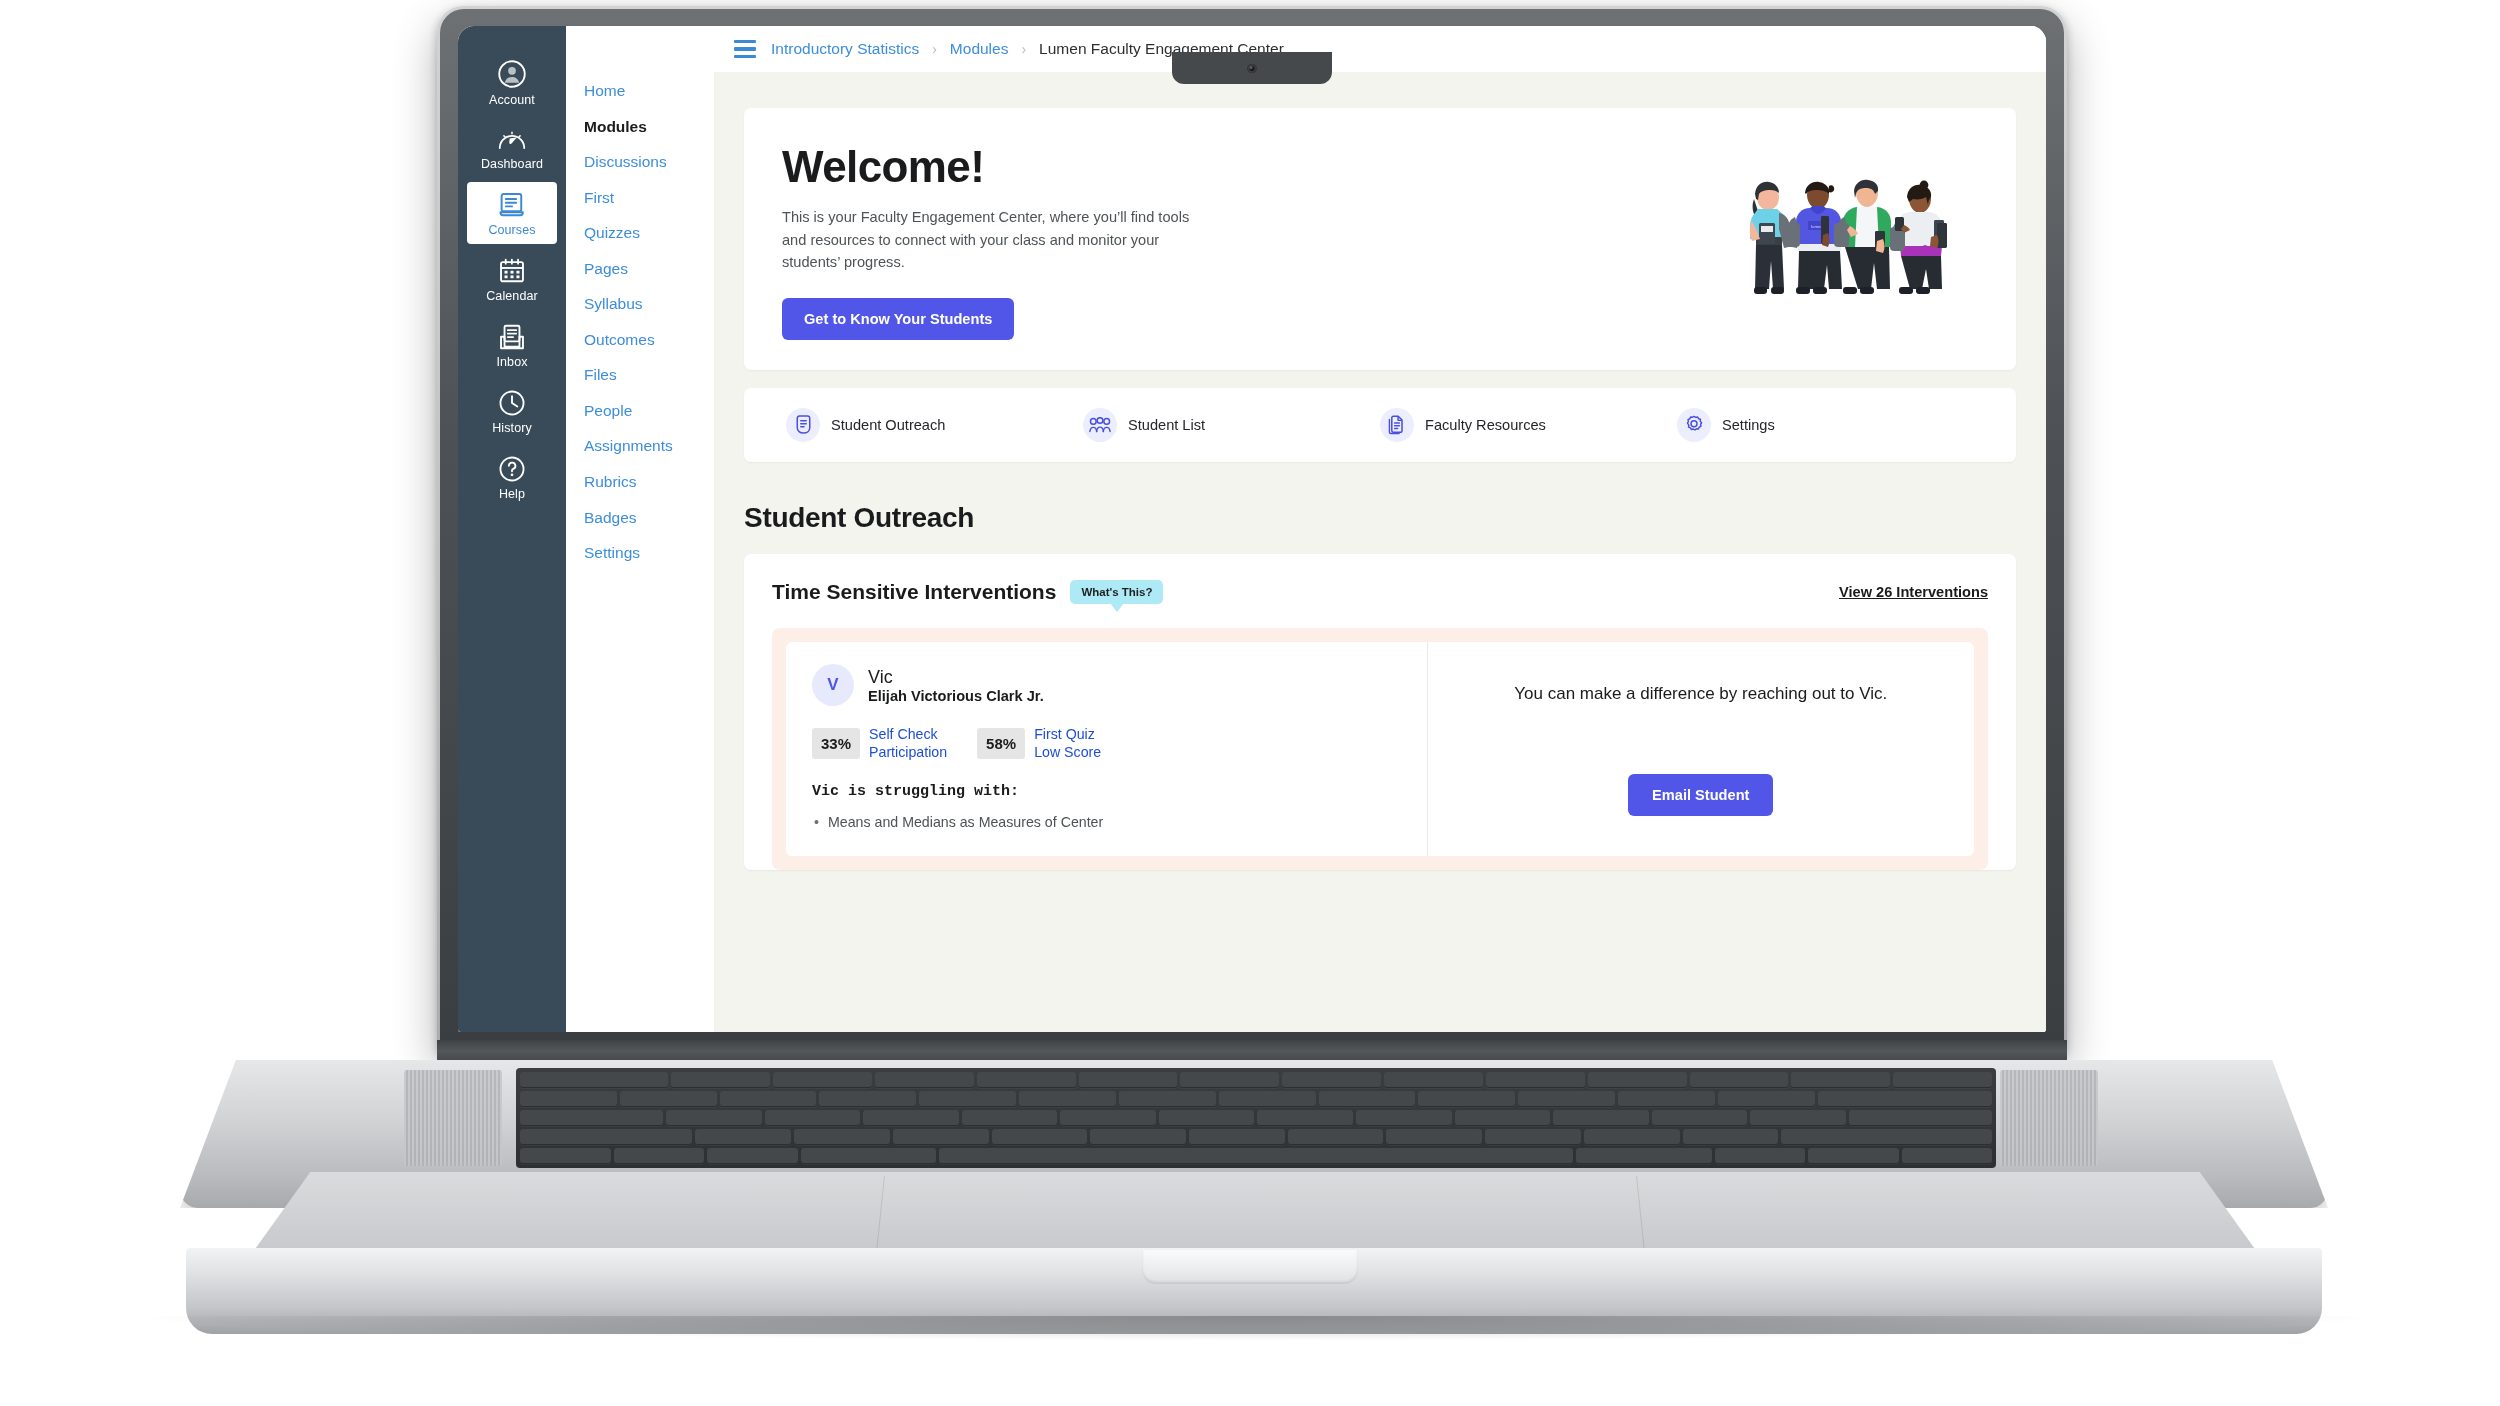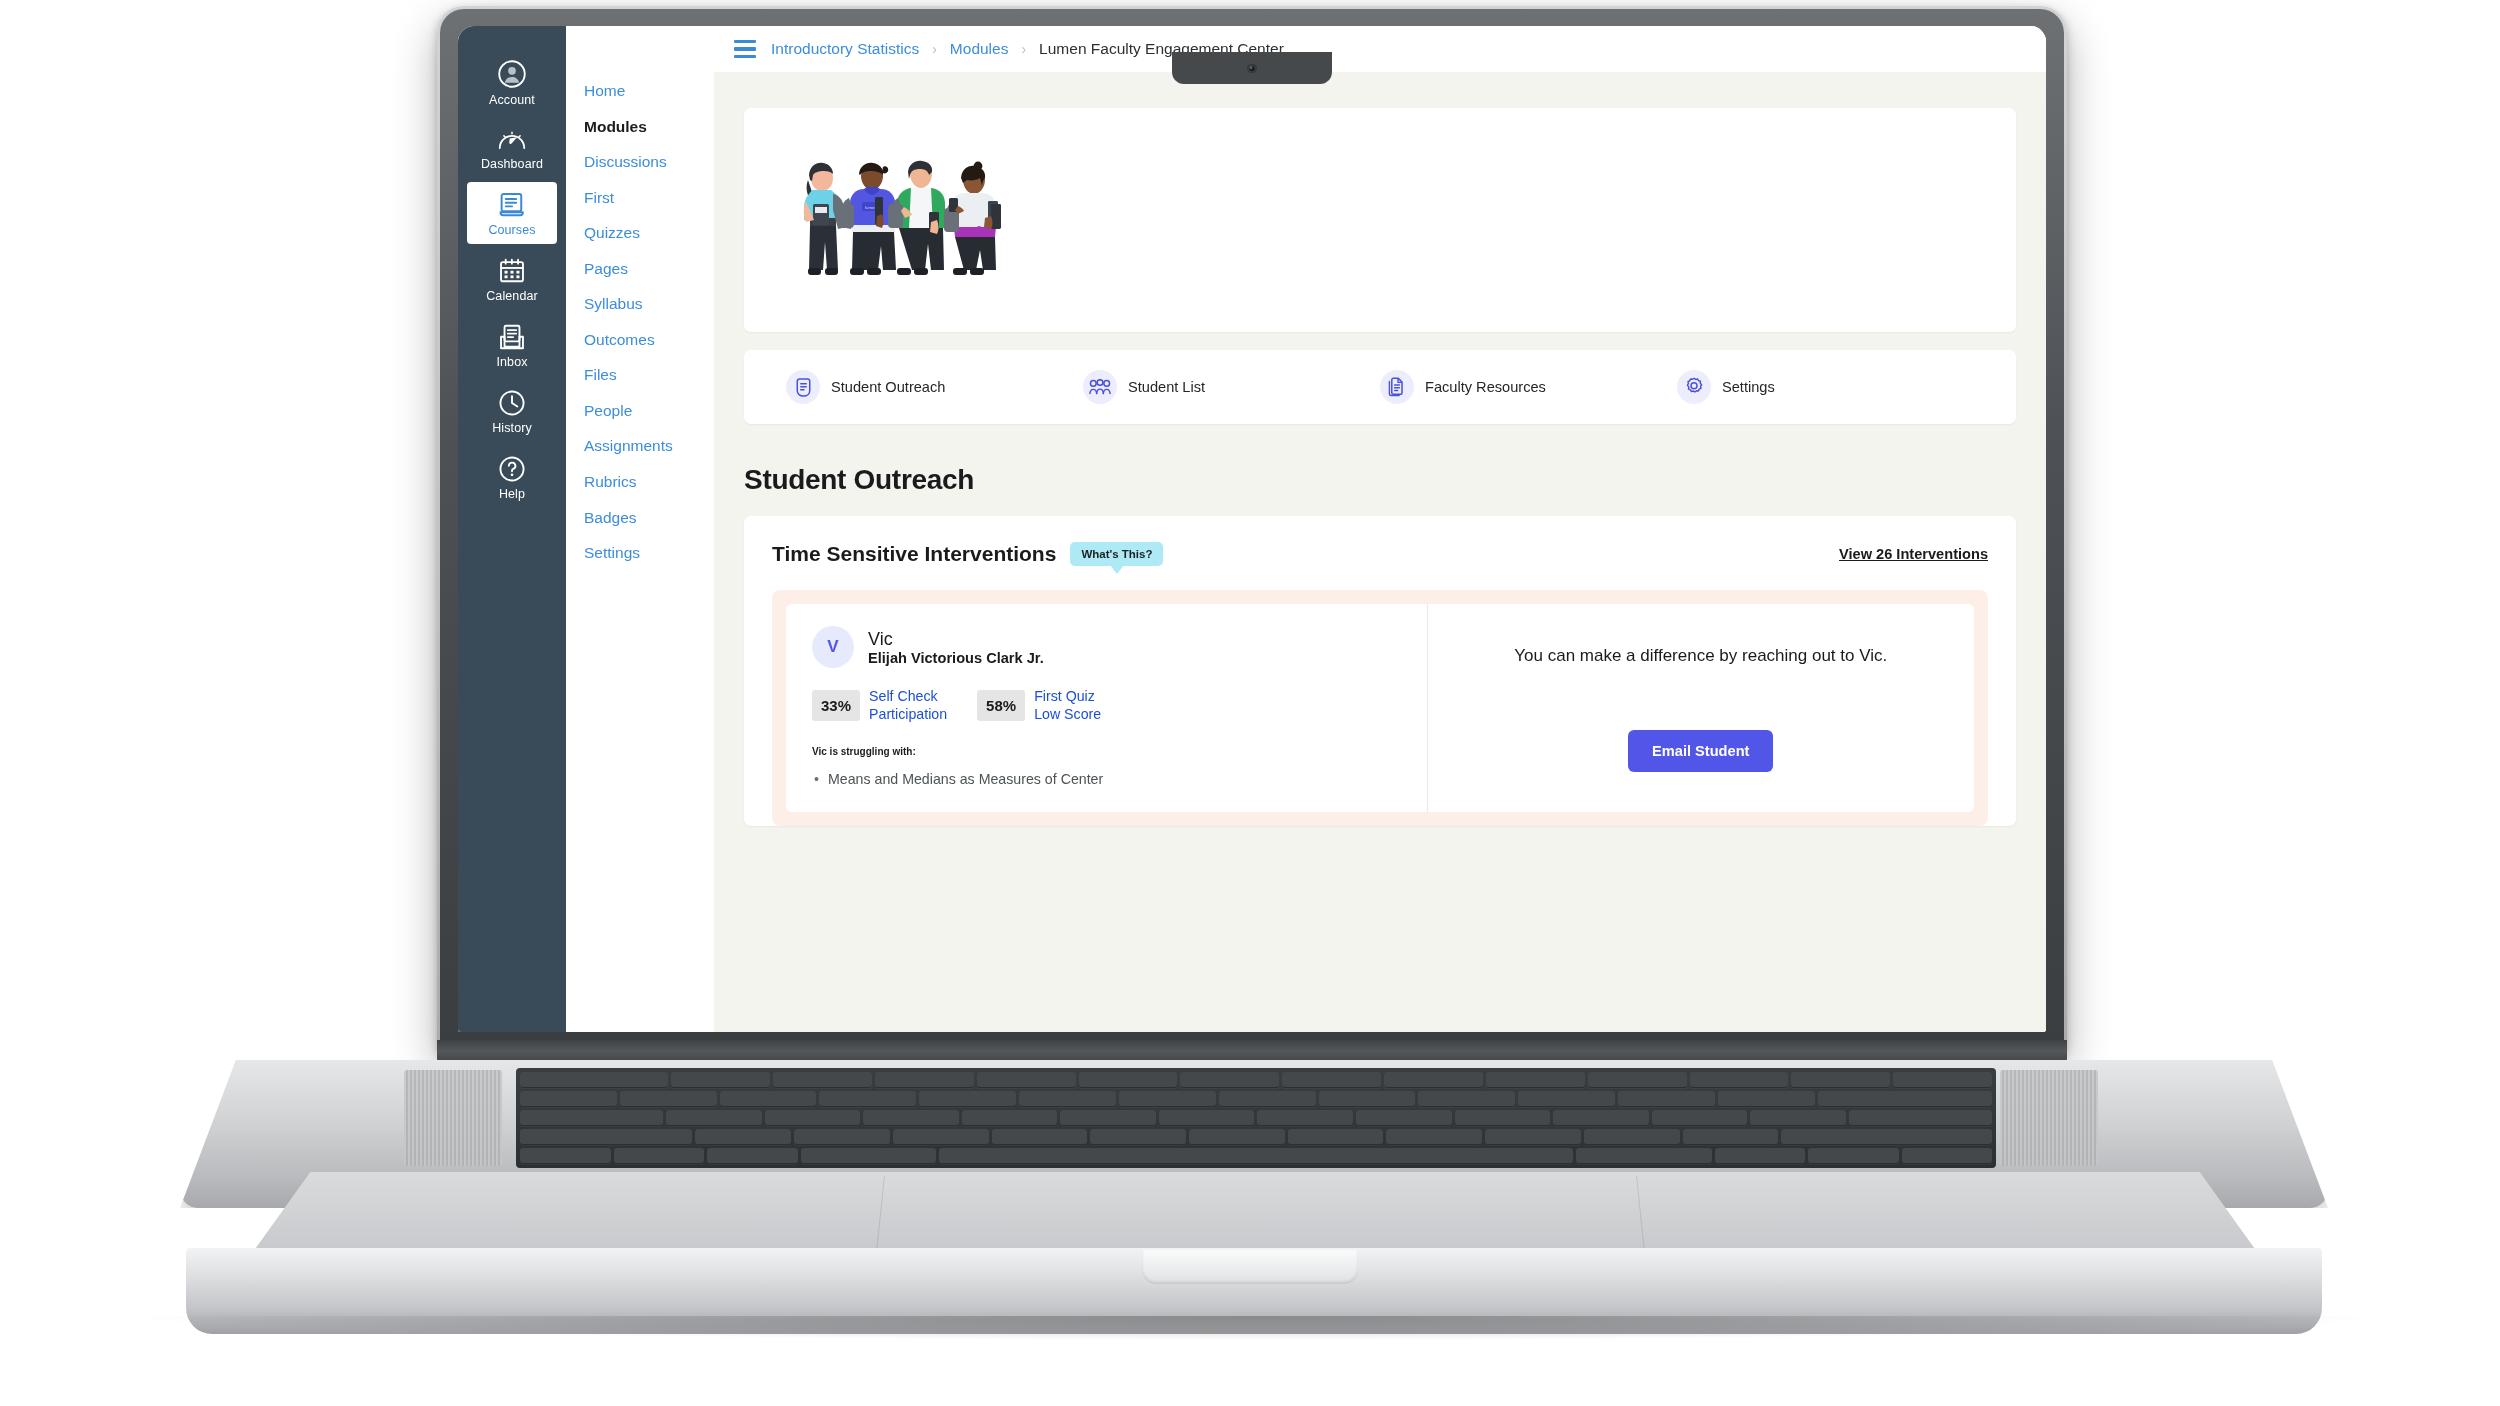--- a/index.html
+++ b/index.html
@@ -227,21 +227,21 @@
   }
   .sc-nick{ font-size:18px; color:#1a1b1c; line-height:1.25; }
   .sc-full{ font-size:14.6px; font-weight:700; color:#1a1b1c; }
   .stats{ display:flex; gap:30px; margin-bottom:22px; }
   .stat{ display:flex; align-items:center; gap:9px; }
   .pct{
     background:#e5e5e5; color:#1a1b1c; font-size:15px; font-weight:700;
     padding:7px 9px; border-radius:3px;
   }
   .stat-txt{ font-size:14.2px; color:#1d4ed8; line-height:1.25; }
-  .struggle-h{ font-size:10px; font-weight:700; color:#1a1b1c; margin-bottom:12px; }
+  .struggle-h{ font-size:15px; font-weight:700; color:#1a1b1c; margin-bottom:12px;font-family:Liberation Mono, monospace; }
   .struggle-list{ list-style:none; }
   .struggle-list li{
     font-size:14.2px; color:#4d5356; padding-left:16px; position:relative; line-height:1.5;
   }
   .struggle-list li::before{
     content:"\2022"; position:absolute; left:2px; color:#6a7074;
   }
   .encourage{ font-size:17px; color:#1a1b1c; text-align:center; line-height:1.45; }
   .btn-email{
     background:#5156e8; color:#ffffff; font-size:14.6px; font-weight:700;
@@ -372,20 +372,25 @@
           <span class="crumb">Introductory Statistics</span>
           <span class="crumb-sep">›</span>
           <span class="crumb">Modules</span>
           <span class="crumb-sep">›</span>
           <span class="crumb cur">Lumen Faculty Engagement Center</span>
         </div>
 
         <div class="scroll">
 
           <section class="card hero">
+            <div class="hero-left">
+              <h1>Welcome!</h1>
+              <p>This is your Faculty Engagement Center, where you’ll find tools and resources to connect with your class and monitor your students’ progress.</p>
+              <button class="btn-primary">Get to Know Your Students</button>
+            </div>
 
             <div class="hero-art">
               <svg viewBox="0 0 250 160" width="250" height="160">
 
                 <g>
                   <path d="M29 36c0-7 5-12 11-12s11 5 11 12c0 8-5 13-11 13s-11-5-11-13z" fill="#f2b79c"></path>
                   <path d="M27 33c1-9 7-13 14-12 6 1 10 5 10 11-2-2-5-3-9-3-5 0-9 1-11 4l-1 6-2-1z" fill="#2e3237"></path>
                   <path d="M26 38c-2 5-2 12 1 17l3-5z" fill="#2e3237"></path>
                   <path d="M30 48h19l7 6c3 3 4 7 4 11v13H22V65c0-5 2-10 5-13z" fill="#6dd2e8"></path>
                   <rect x="28" y="76" width="26" height="8" fill="#3a3f46"></rect>

